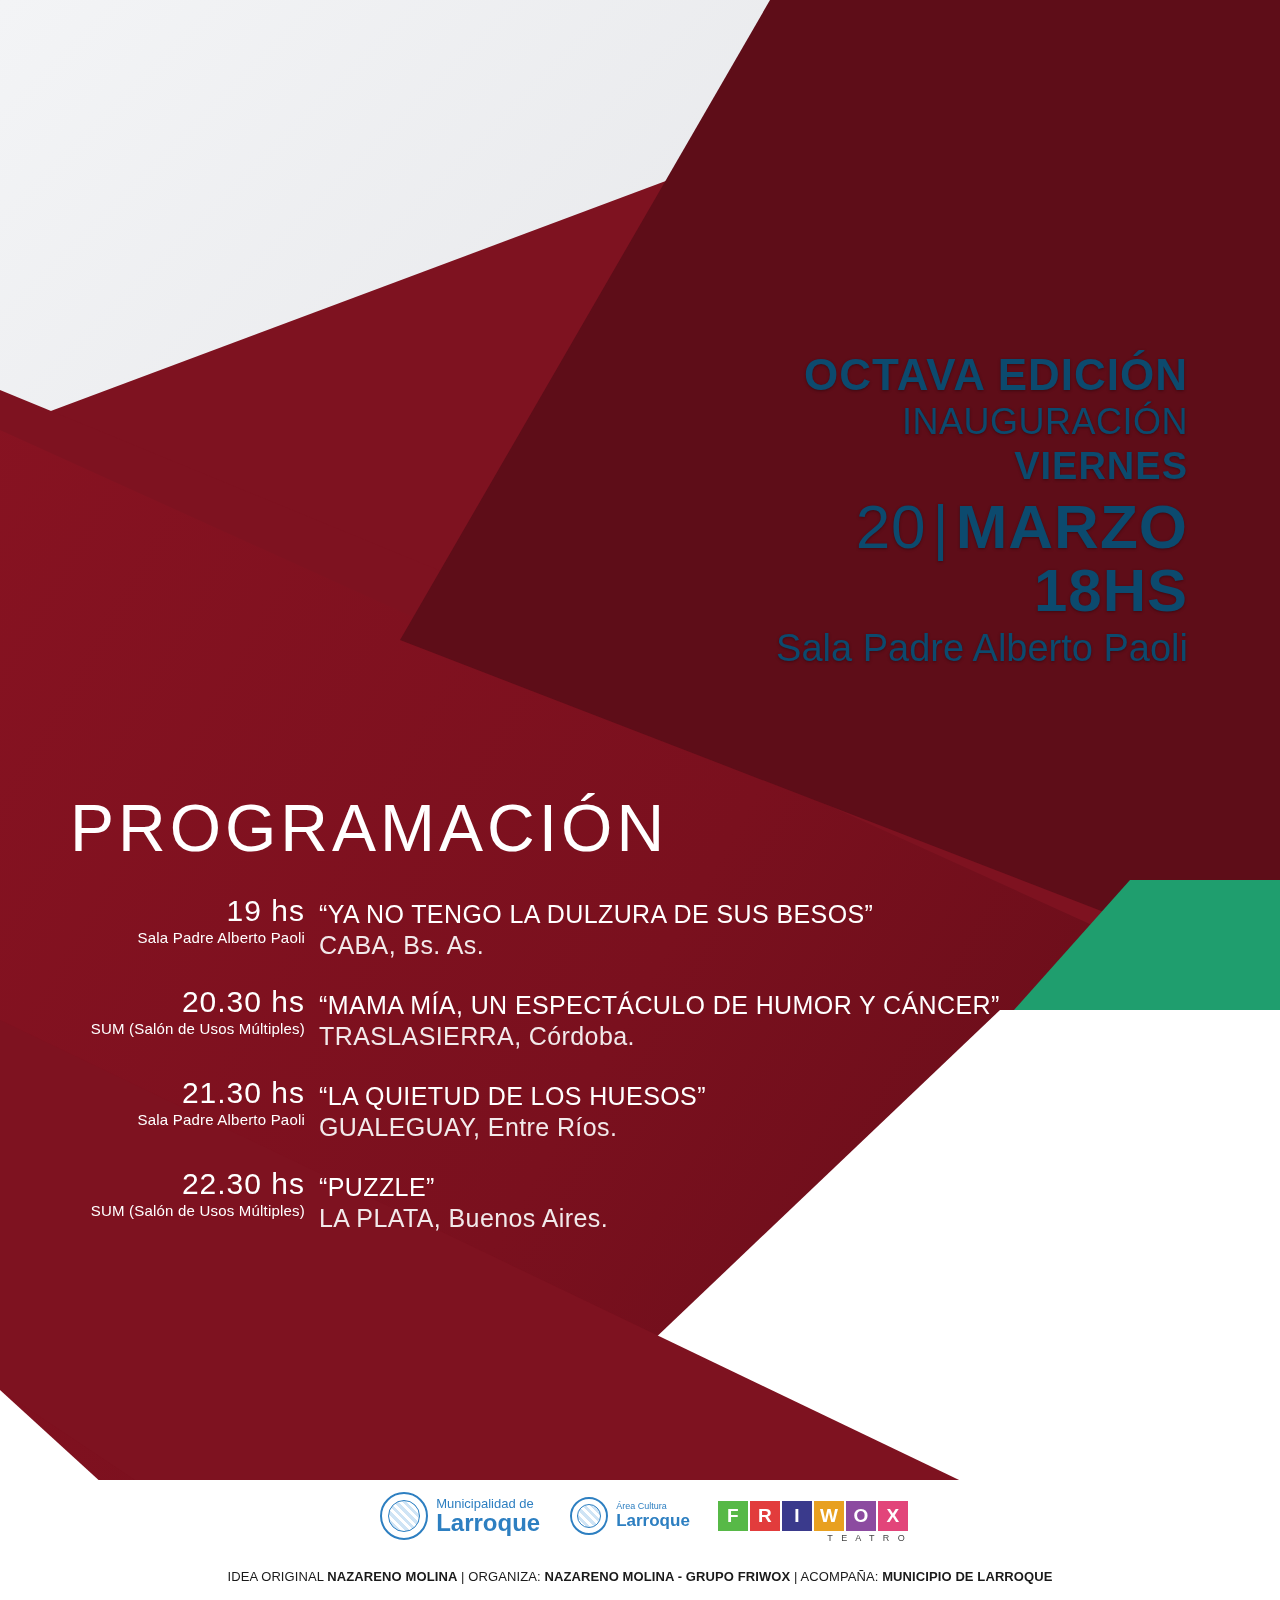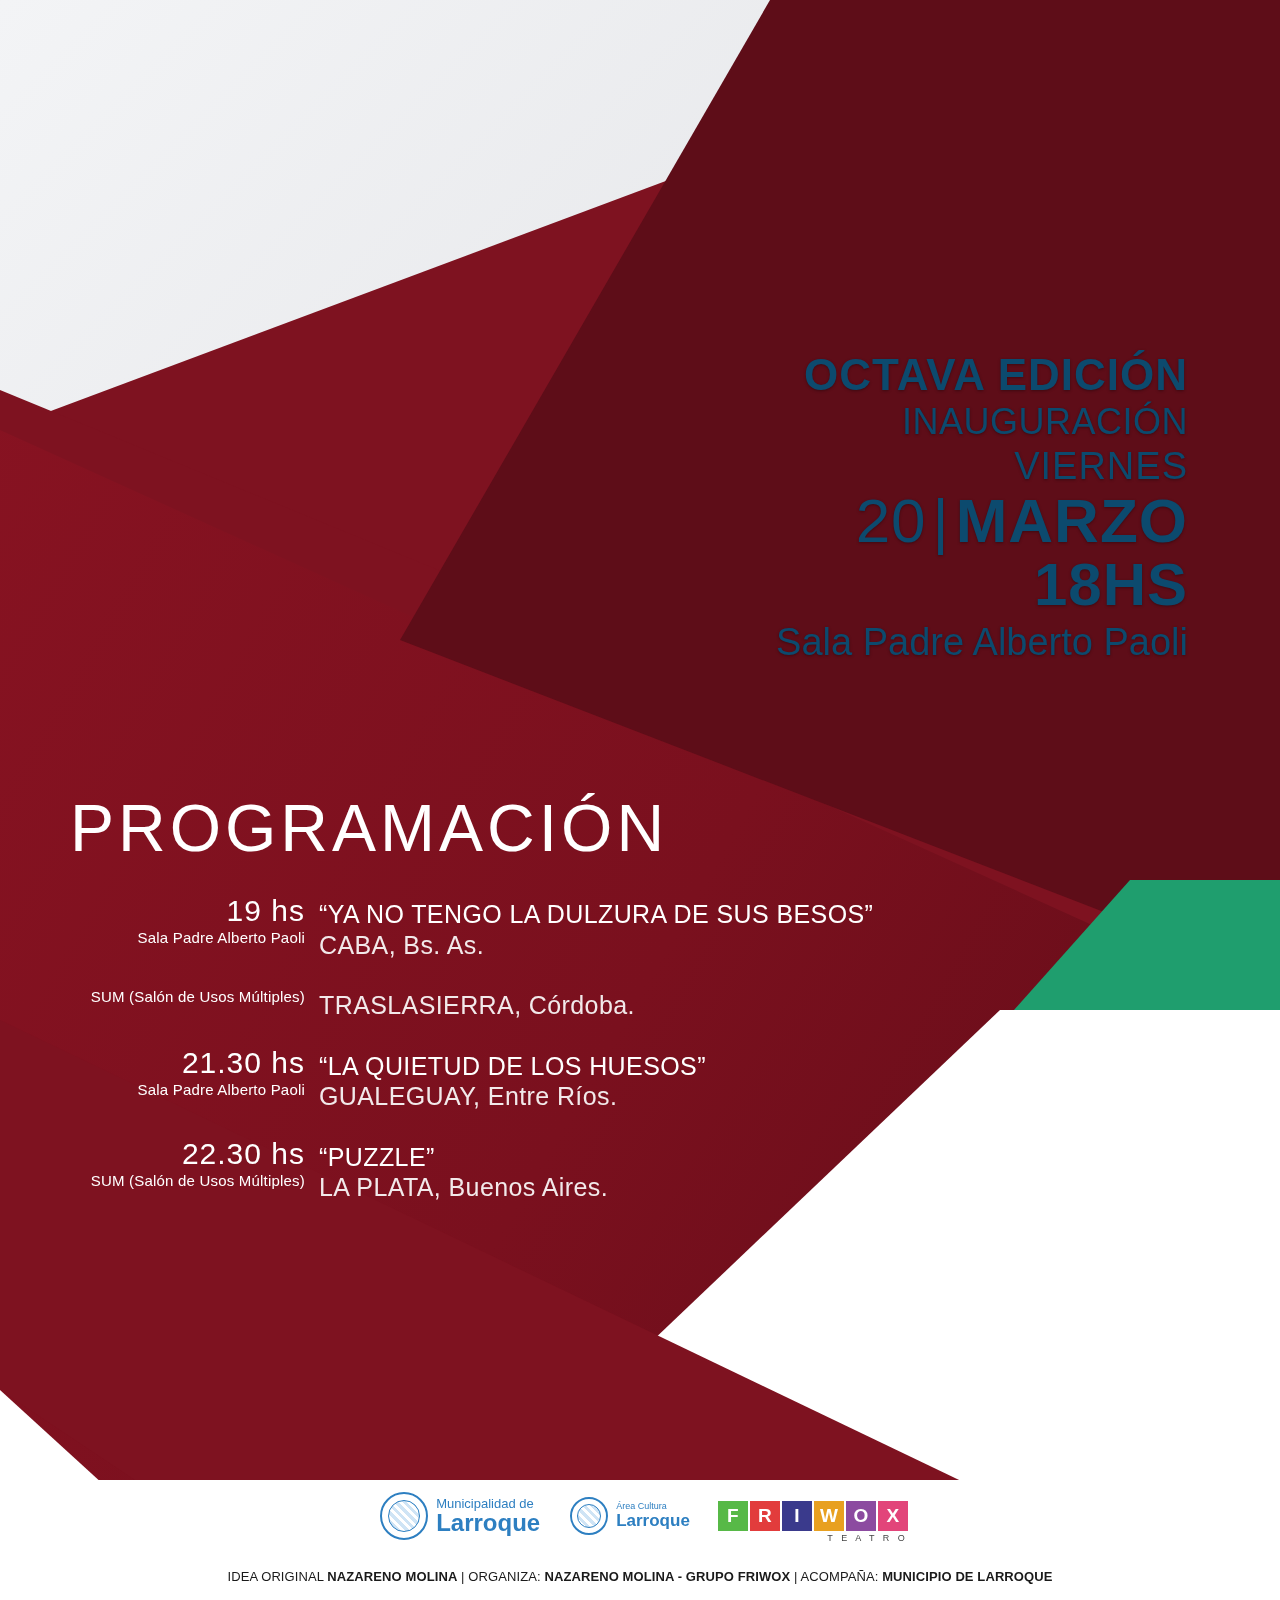--- a/index.html
+++ b/index.html
@@ -135,28 +135,29 @@
   }
   .hl-inaug {
     font-size: 36px;
     font-weight: 300;
     letter-spacing: 0.5px;
     line-height: 1.12;
     margin-top: 4px;
   }
   .hl-viernes {
     font-size: 38px;
-    font-weight: 400;
+    font-weight: 700;
     letter-spacing: 1px;
     line-height: 1.15;
     margin-top: 2px;
   }
   .hl-date {
     font-size: 62px;
     line-height: 1.05;
+    margin-top: 6px;
     letter-spacing: 1px;
   }
   .hl-date .num { font-weight: 400; }
   .hl-date .sep { font-weight: 300; padding: 0 6px; }
   .hl-date .mon { font-weight: bold; }
   .hl-hour {
     font-size: 60px;
     font-weight: bold;
     line-height: 1.05;
     letter-spacing: 1px;
@@ -353,23 +354,25 @@
         <div class="sched-room">Sala Padre Alberto Paoli</div>
       </div>
       <div class="sched-right">
         <div class="sched-show">“YA NO TENGO LA DULZURA DE SUS BESOS”</div>
         <div class="sched-city">CABA, Bs. As.</div>
       </div>
     </div>
 
     <div class="sched-row">
       <div class="sched-left">
+        <div class="sched-time">20.30 hs</div>
         <div class="sched-room">SUM (Salón de Usos Múltiples)</div>
       </div>
       <div class="sched-right">
+        <div class="sched-show">“MAMA MÍA, UN ESPECTÁCULO DE HUMOR Y CÁNCER”</div>
         <div class="sched-city">TRASLASIERRA, Córdoba.</div>
       </div>
     </div>
 
     <div class="sched-row">
       <div class="sched-left">
         <div class="sched-time">21.30 hs</div>
         <div class="sched-room">Sala Padre Alberto Paoli</div>
       </div>
       <div class="sched-right">

